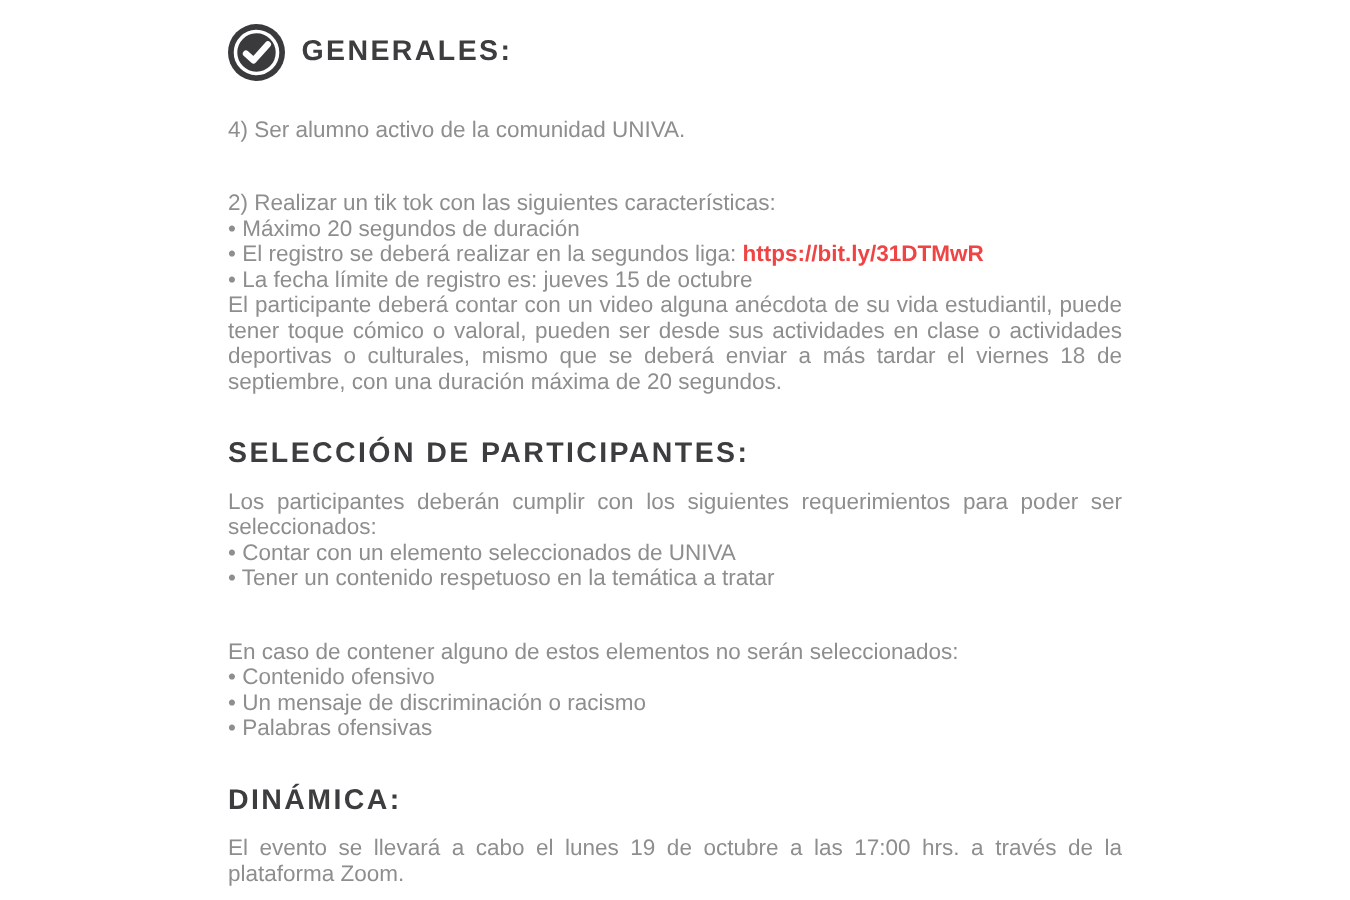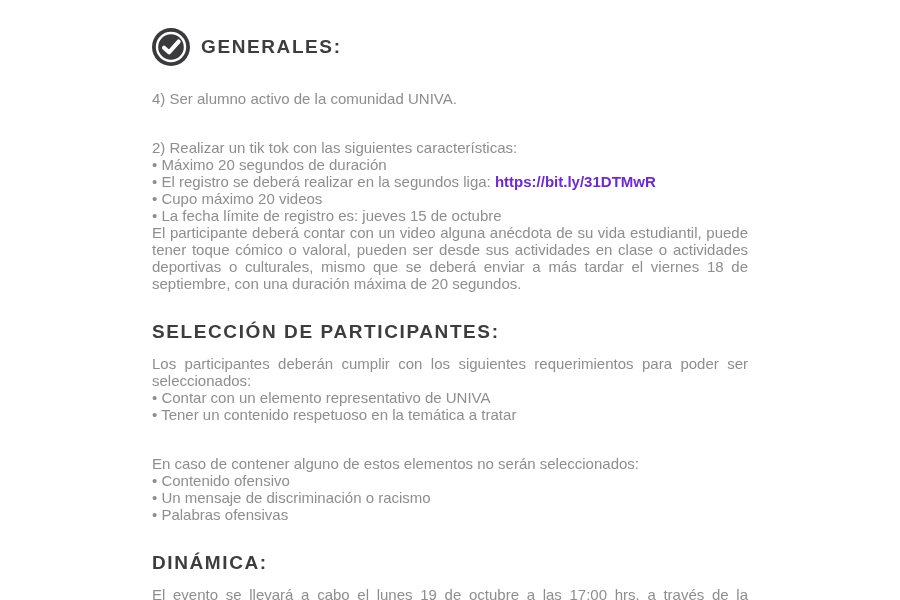--- a/index.html
+++ b/index.html
@@ -4,21 +4,21 @@
 <style>
   * { margin: 0; padding: 0; box-sizing: border-box; }
   html, body {
     width: 900px; height: 600px;
     overflow: hidden;
     background: #ffffff;
     font-family: "Liberation Sans", "DejaVu Sans", sans-serif;
   }
   .flyer {
     width: 900px; height: 600px;
-    padding: 28px 152px 0 152px;
+    padding: 16px 152px 0 152px;
     color: #8e8e8e;
     font-size: 15px;
     line-height: 17px;
   }
   .heading-row {
     display: flex;
     align-items: center;
     gap: 11px;
     margin-bottom: 24px;
   }
@@ -31,21 +31,21 @@
     color: #3d3d3f;
   }
   .section-heading { margin-top: 29px; margin-bottom: 12px; }
   .line { white-space: pre-wrap; }
   .gap-above { margin-top: 32px; }
   .para-justified { text-align: justify; }
   .bullet-item { display: block; }
   .bullet-glyph { display: inline; }
   .link {
     font-weight: 700;
-    color: #6d28d9;
+    color: #ef4444;
     text-decoration: none;
     cursor: pointer;
   }
 </style>
 </head>
 <body>
 
 <div class="flyer">
 
   <div class="heading-row">
@@ -58,29 +58,28 @@
     </span>
     <h2 class="heading">GENERALES:</h2>
   </div>
 
   <div class="line">4) Ser alumno activo de la comunidad UNIVA.</div>
 
   <div class="gap-above">
     <div class="line">2) Realizar un tik tok con las siguientes características:</div>
     <div class="bullet-item"><span class="bullet-glyph">• </span><span>Máximo 20 segundos de duración</span></div>
     <div class="bullet-item"><span class="bullet-glyph">• </span><span>El registro se deberá realizar en la segundos liga: </span><span class="link">https://bit.ly/31DTMwR</span></div>
-    <div class="bullet-item"><span class="bullet-glyph">• </span><span>Cupo máximo 20 videos</span></div>
     <div class="bullet-item"><span class="bullet-glyph">• </span><span>La fecha límite de registro es: jueves 15 de octubre</span></div>
     <div class="para-justified">El participante deberá contar con un video alguna anécdota de su vida estudiantil, puede tener toque cómico o valoral, pueden ser desde sus actividades en clase o actividades deportivas o culturales, mismo que se deberá enviar a más tardar el viernes 18 de septiembre, con una duración máxima de 20 segundos.</div>
   </div>
 
   <h2 class="heading section-heading">SELECCIÓN DE PARTICIPANTES:</h2>
 
   <div class="para-justified">Los participantes deberán cumplir con los siguientes requerimientos para poder ser seleccionados:</div>
-  <div class="bullet-item"><span class="bullet-glyph">• </span><span>Contar con un elemento representativo de UNIVA</span></div>
+  <div class="bullet-item"><span class="bullet-glyph">• </span><span>Contar con un elemento seleccionados de UNIVA</span></div>
   <div class="bullet-item"><span class="bullet-glyph">• </span><span>Tener un contenido respetuoso en la temática a tratar</span></div>
 
   <div class="line gap-above">En caso de contener alguno de estos elementos no serán seleccionados:</div>
   <div class="bullet-item"><span class="bullet-glyph">• </span><span>Contenido ofensivo</span></div>
   <div class="bullet-item"><span class="bullet-glyph">• </span><span>Un mensaje de discriminación o racismo</span></div>
   <div class="bullet-item"><span class="bullet-glyph">• </span><span>Palabras ofensivas</span></div>
 
   <h2 class="heading section-heading">DINÁMICA:</h2>
 
   <div class="para-justified">El evento se llevará a cabo el lunes 19 de octubre  a las 17:00 hrs. a través de la plataforma Zoom.</div>

